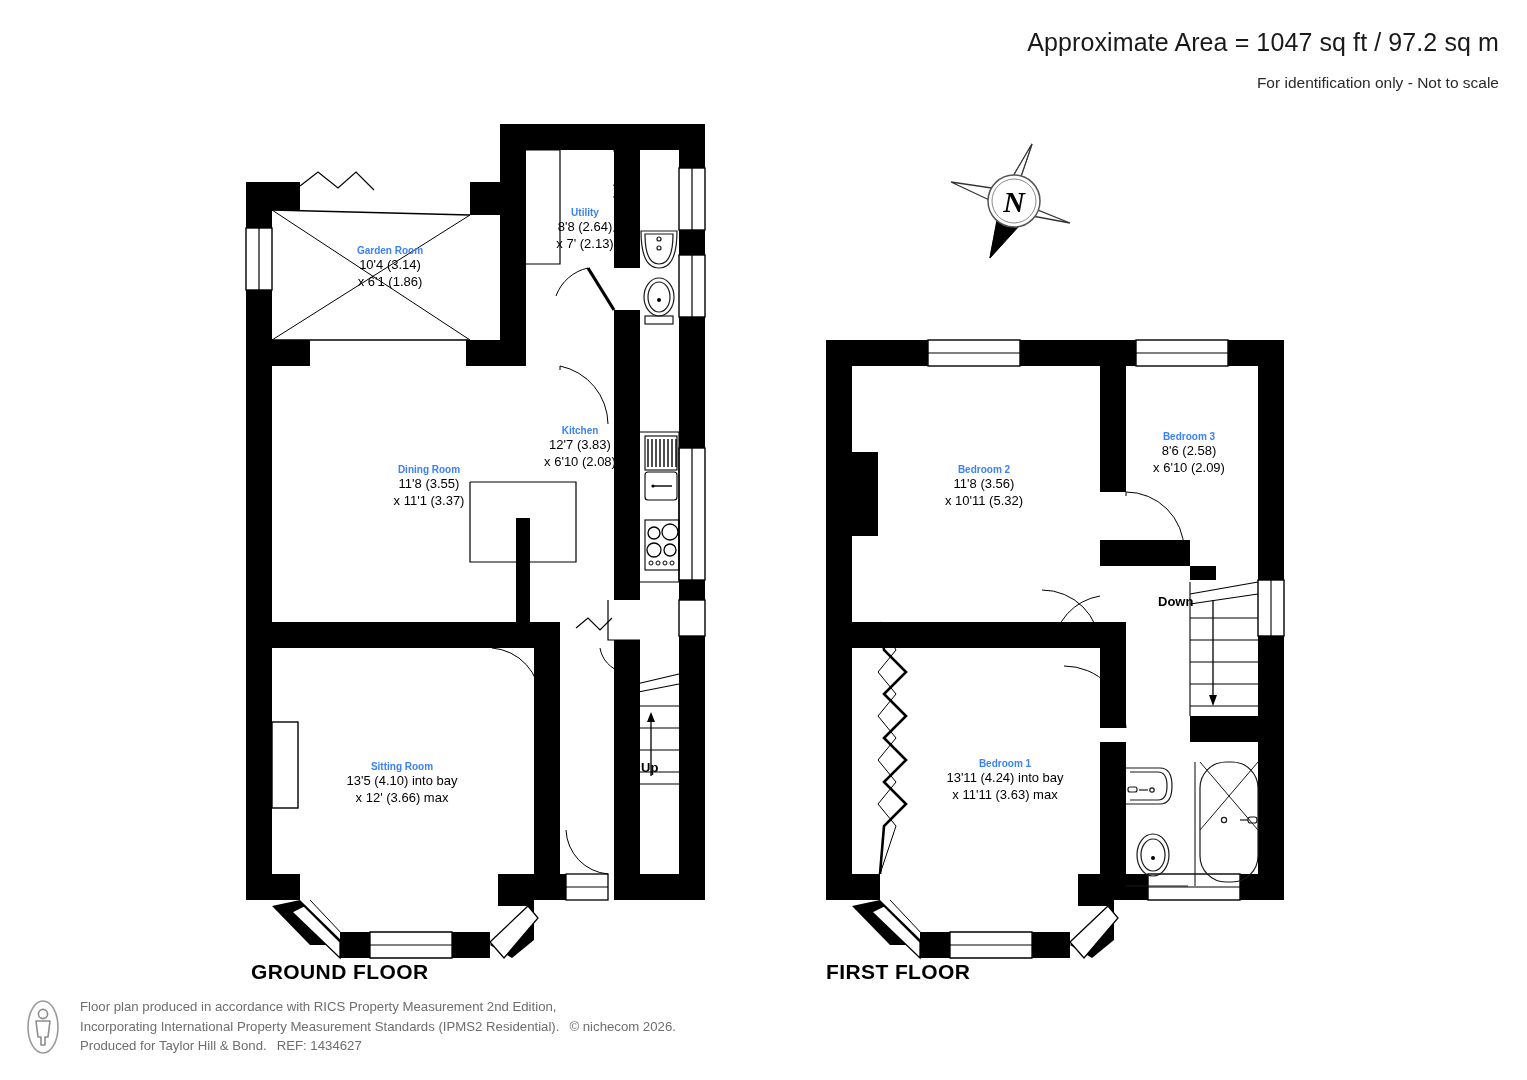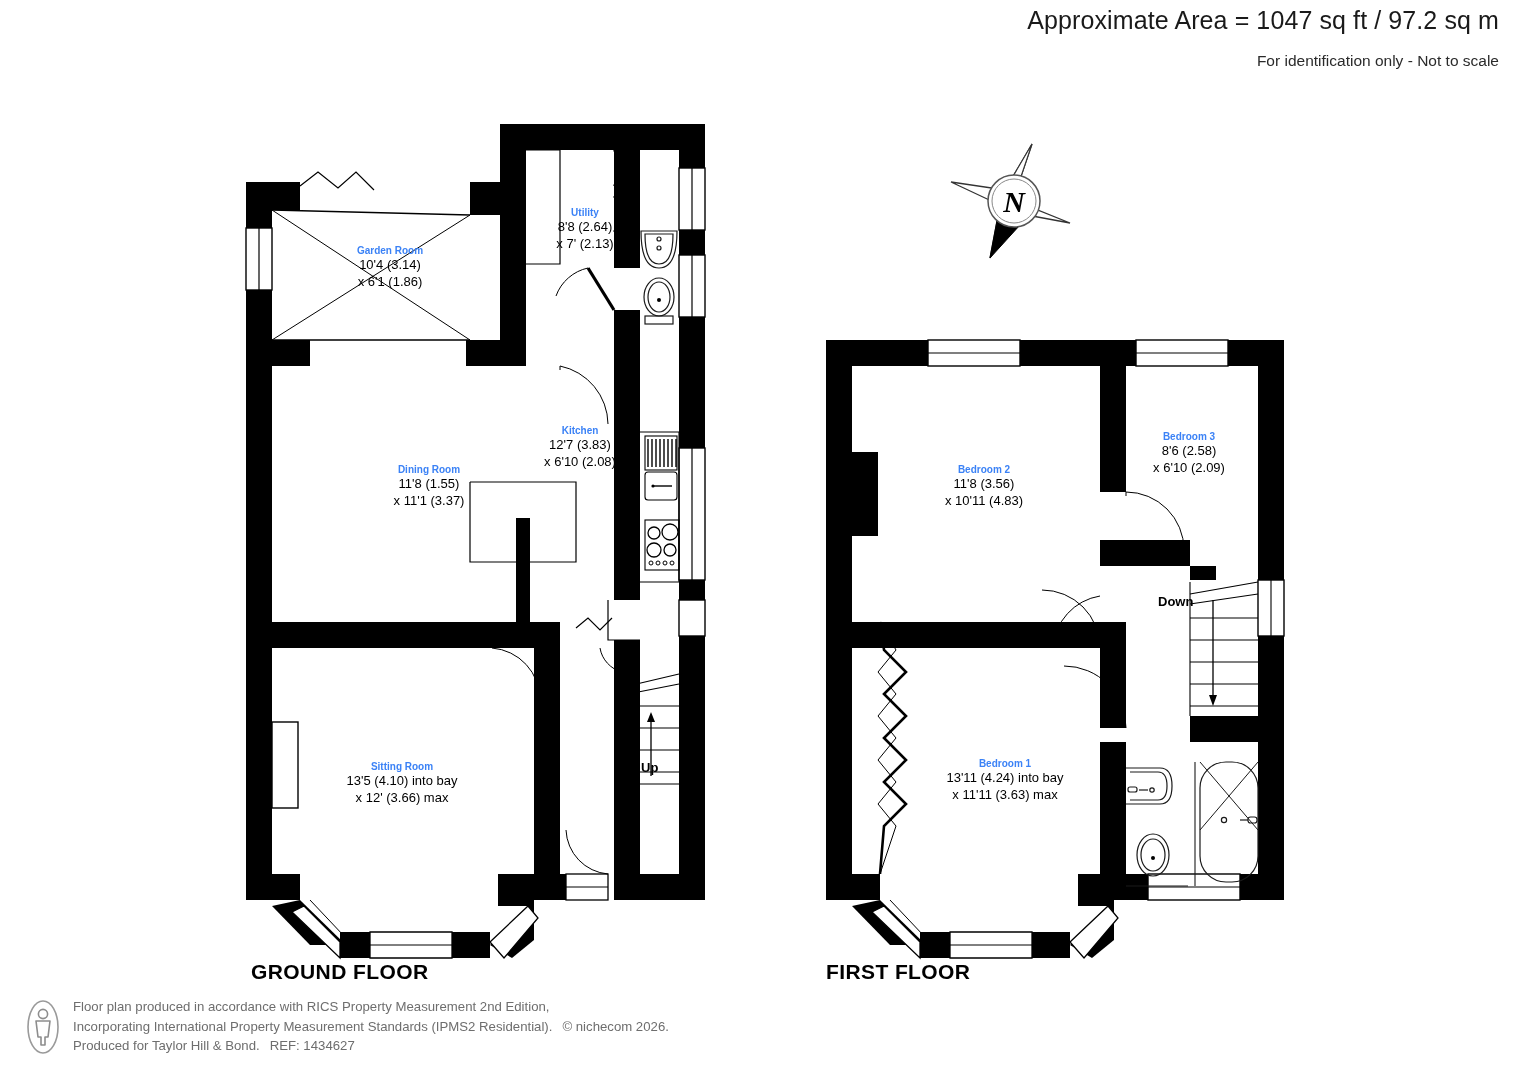--- a/index.html
+++ b/index.html
@@ -16,21 +16,21 @@
     overflow: hidden;
   }
 
   
   #header {
     position: absolute;
     top: 0;
     right: 28px;
     width: 900px;
     text-align: right;
-    padding-top: 6px;
+    padding-top: 28px;
   }
   #area-title {
     font-size: 25px;
     letter-spacing: 0.1px;
     color: #1a1a1a;
     line-height: 1.15;
   }
   #area-note {
     font-size: 15.5px;
     color: #2a2a2a;
@@ -92,21 +92,21 @@
     white-space: nowrap;
   }
 
   
   #footer {
     position: absolute;
     left: 26px;
     top: 997px;
     display: flex;
     align-items: flex-start;
-    gap: 13px;
+    gap: 20px;
   }
   #footer-icon { flex: 0 0 auto; padding-top: 2px; }
   #footer-text {
     font-size: 13.2px;
     line-height: 1.48;
     color: #6e6e6e;
     white-space: nowrap;
   }
   #footer-text .fline { display: block; }
   .fspace { display: inline-block; width: 10px; }
@@ -428,36 +428,36 @@
 </div>
 
 <div class="room-label" style="left:580px; top:424px;">
   <div class="rl-name">Kitchen</div>
   <div class="rl-dim">12'7 (3.83)</div>
   <div class="rl-dim">x 6'10 (2.08)</div>
 </div>
 
 <div class="room-label" style="left:389px; top:463px;margin-left:40px;">
   <div class="rl-name">Dining Room</div>
-  <div class="rl-dim">11'8 (1.55)</div>
+  <div class="rl-dim">11'8 (3.55)</div>
   <div class="rl-dim">x 11'1 (3.37)</div>
 </div>
 
 <div class="room-label" style="left:402px; top:760px;">
   <div class="rl-name">Sitting Room</div>
   <div class="rl-dim">13'5 (4.10) into bay</div>
   <div class="rl-dim">x 12' (3.66) max</div>
 </div>
 
 <div class="stair-label" style="left:641px; top:760px;">Up</div>
 
 <div class="room-label" style="left:984px; top:463px;">
   <div class="rl-name">Bedroom 2</div>
   <div class="rl-dim">11'8 (3.56)</div>
-  <div class="rl-dim">x 10'11 (4.83)</div>
+  <div class="rl-dim">x 10'11 (5.32)</div>
 </div>
 
 <div class="room-label" style="left:1189px; top:430px;">
   <div class="rl-name">Bedroom 3</div>
   <div class="rl-dim">8'6 (2.58)</div>
   <div class="rl-dim">x 6'10 (2.09)</div>
 </div>
 
 <div class="room-label" style="left:1005px; top:757px;">
   <div class="rl-name">Bedroom 1</div>

